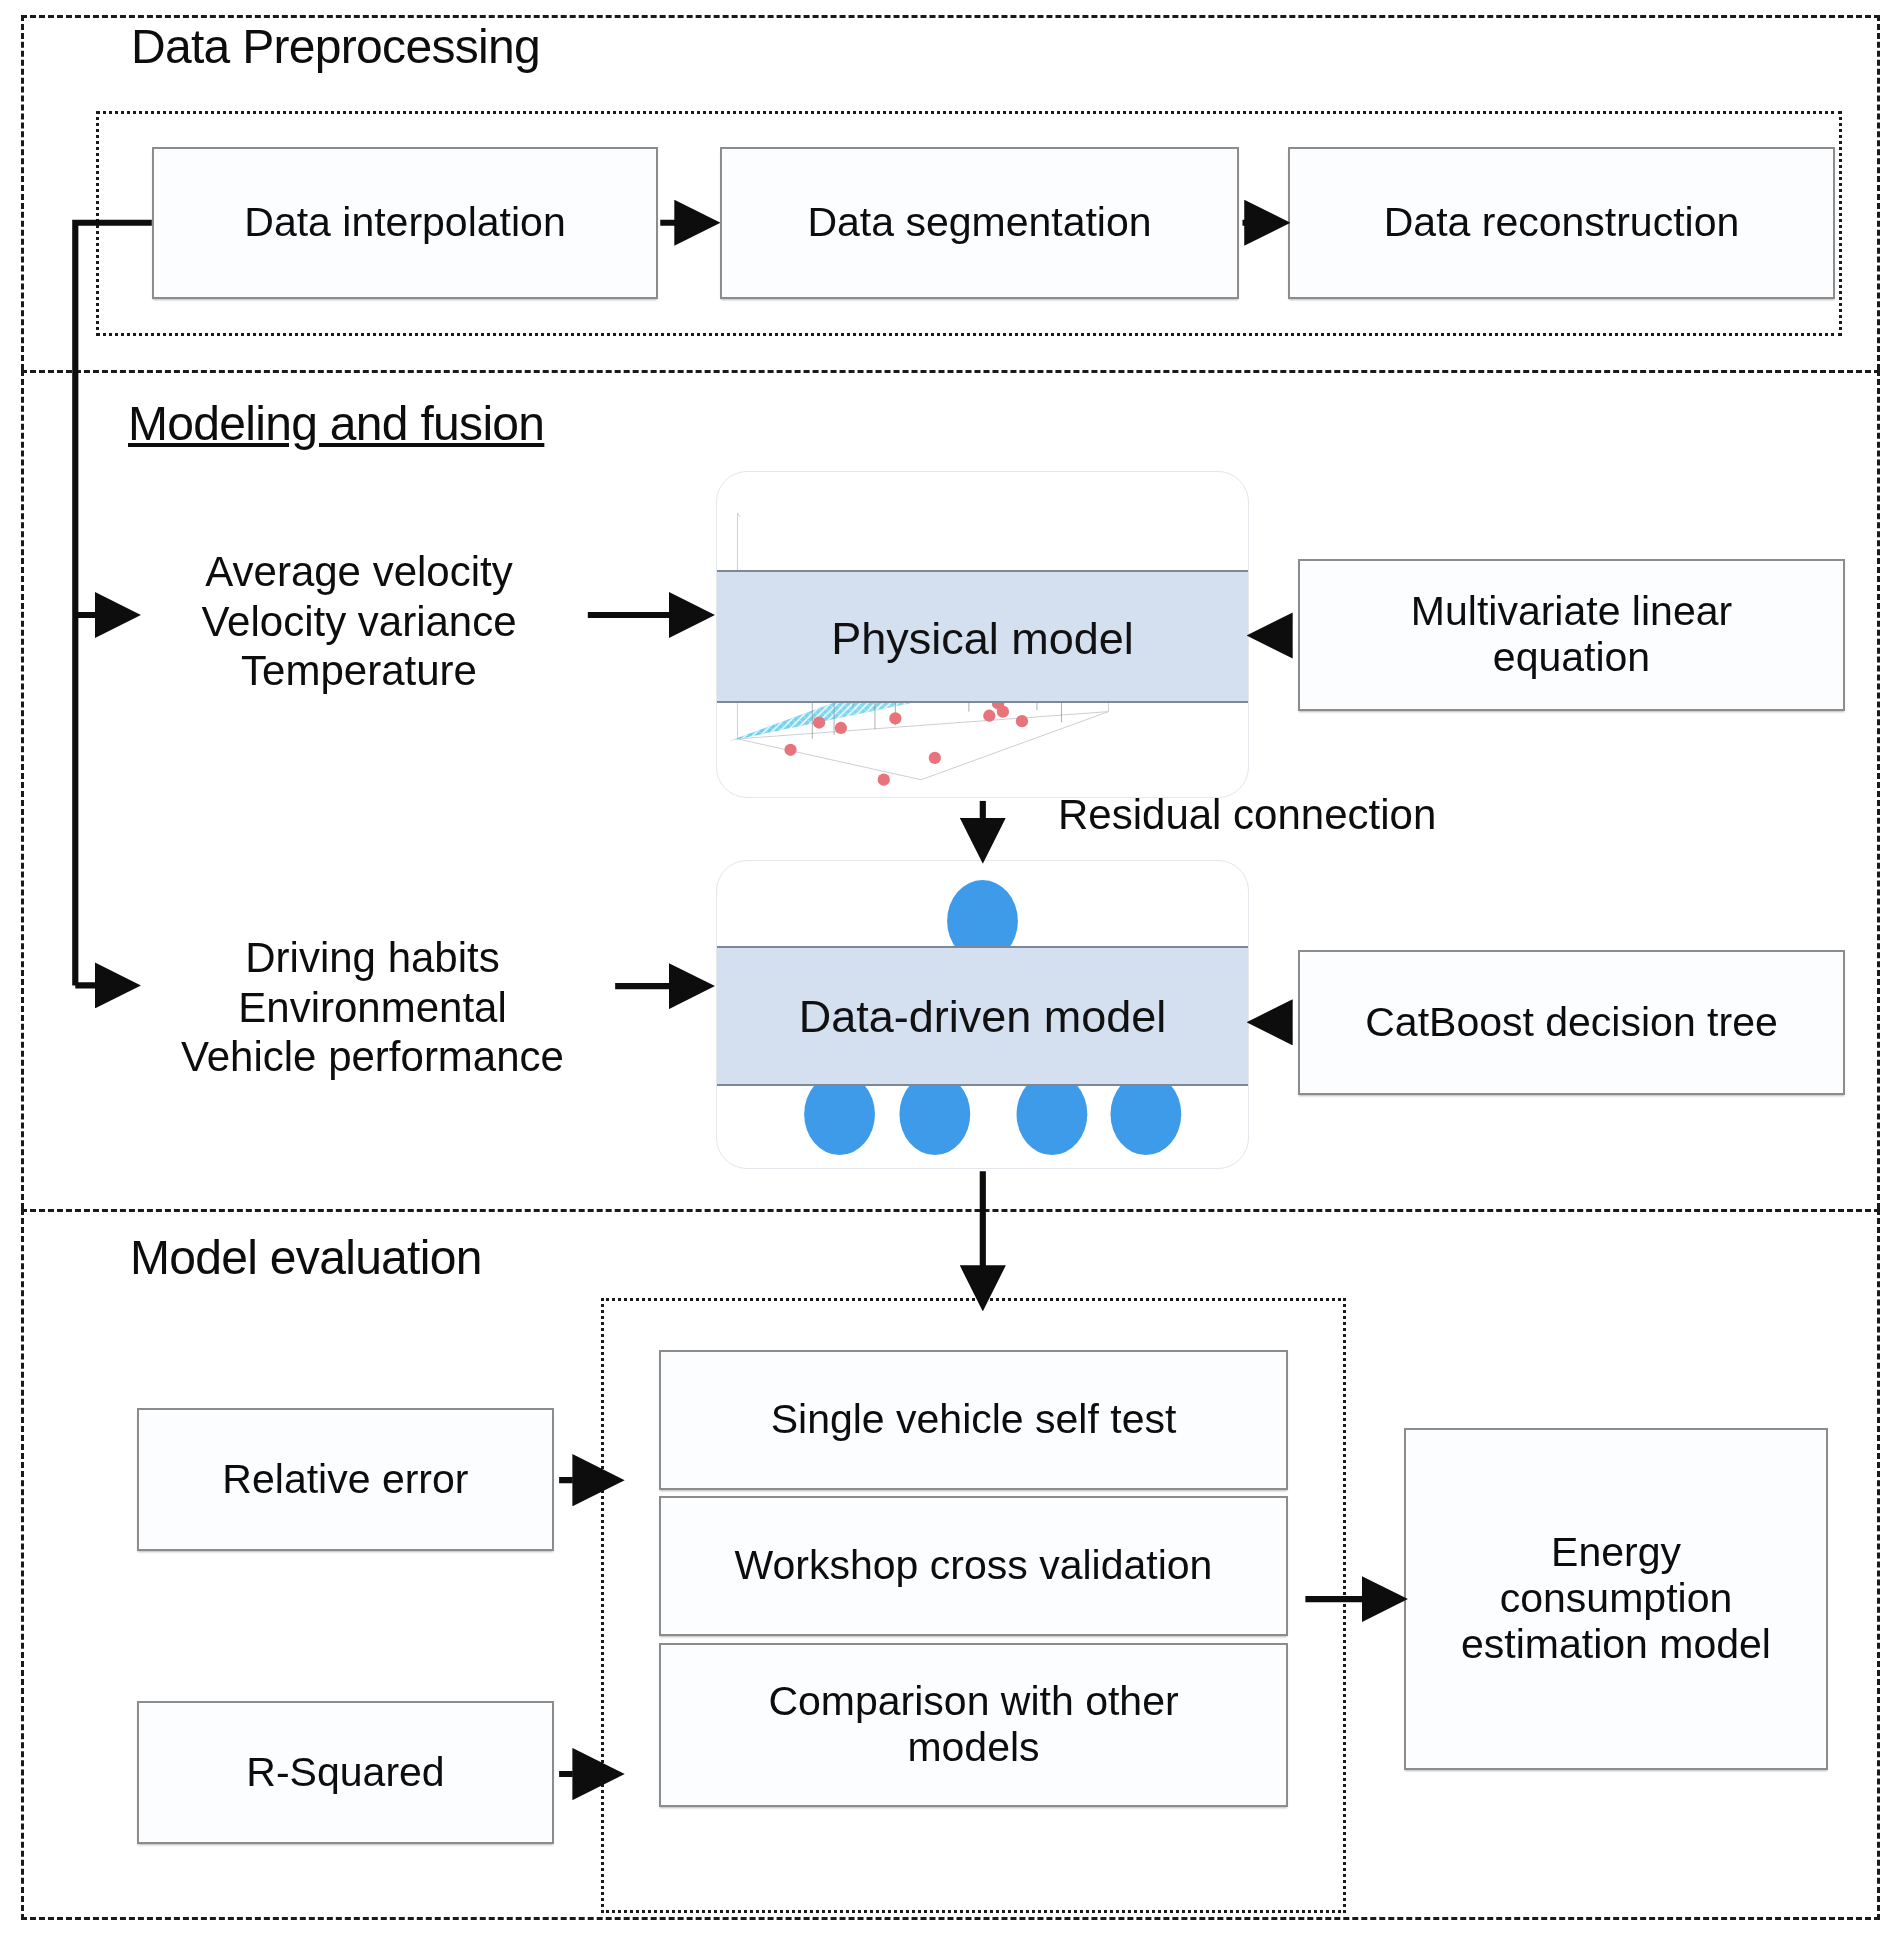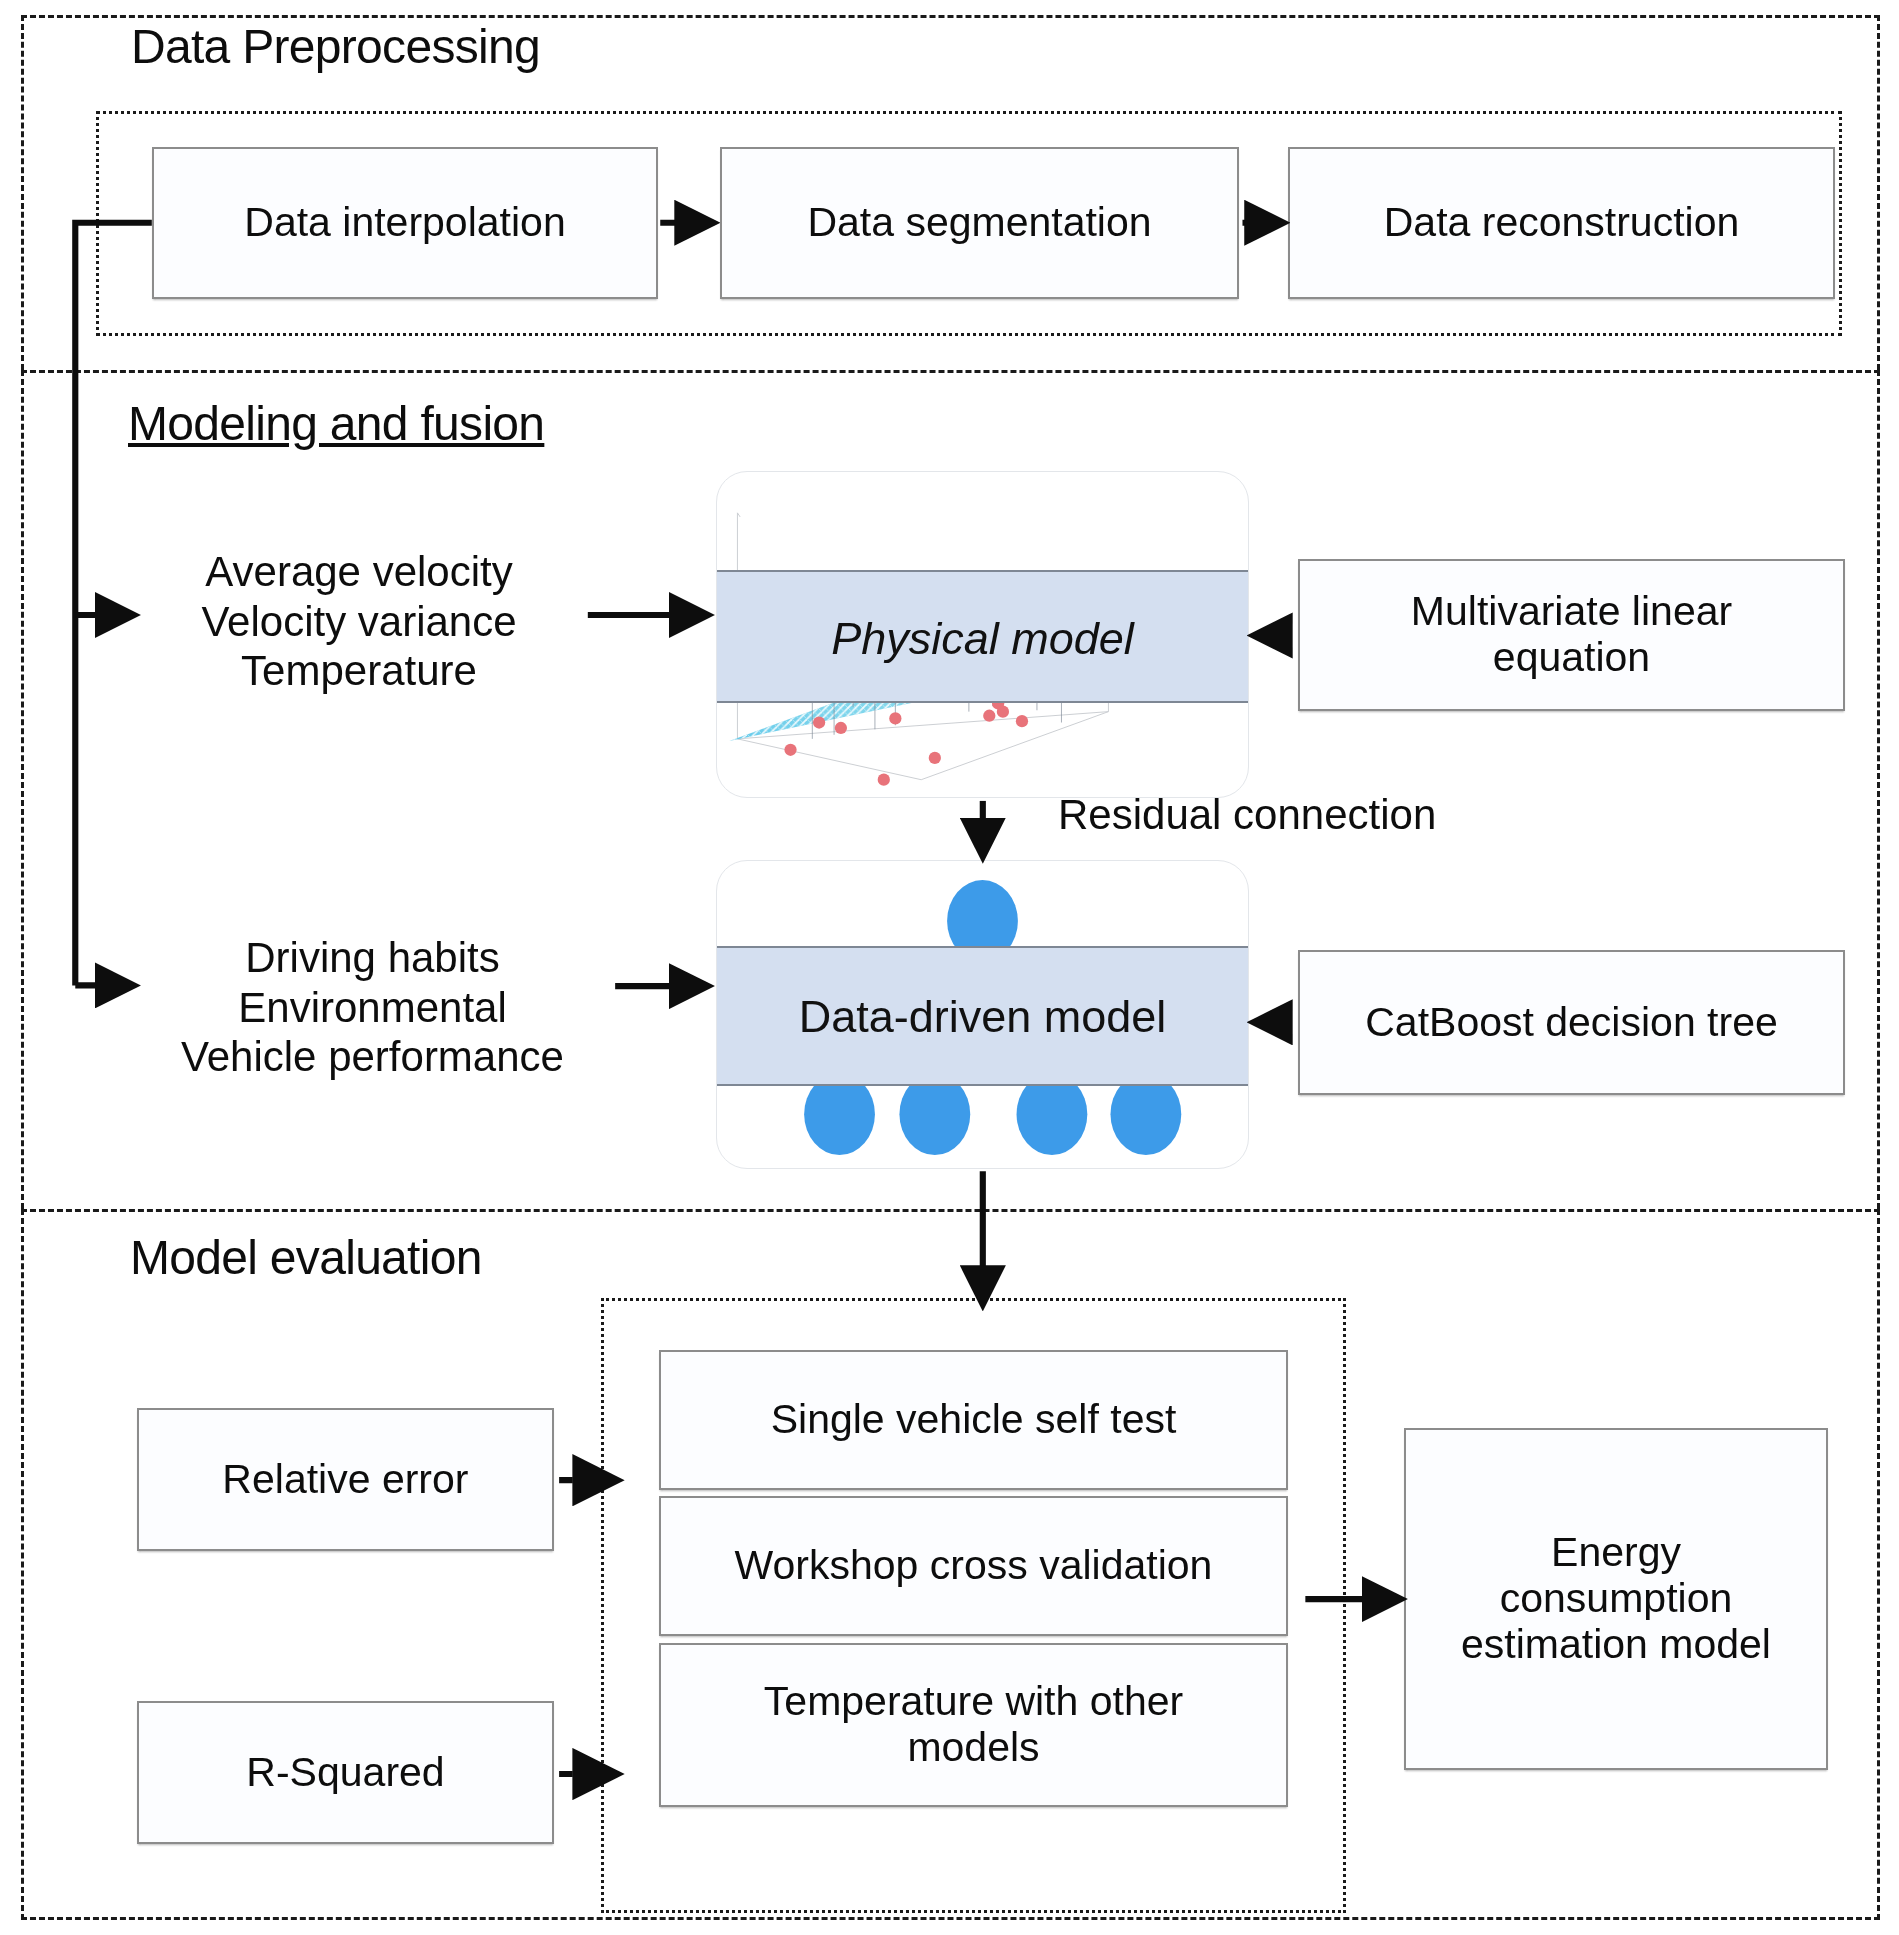--- a/index.html
+++ b/index.html
@@ -236,21 +236,21 @@
         <circle cx="262" cy="362" r="9"></circle>
         <circle cx="400" cy="358" r="9"></circle>
         <circle cx="420" cy="352" r="9"></circle>
         <circle cx="448" cy="366" r="9"></circle>
         <circle cx="108" cy="408" r="9"></circle>
         <circle cx="320" cy="420" r="9"></circle>
         <circle cx="245" cy="452" r="9"></circle>
       </g>
     </svg>
     <div class="model-band" style="top:98px; height:133px;"></div>
-    <div class="model-label" style="top:141px;font-style:italic;">Physical model</div>
+    <div class="model-label" style="top:141px;">Physical model</div>
   </div>
 
   <div class="model-card" style="left:716px; top:860px; width:533px; height:309px;">
     <svg class="art" viewBox="0 0 780 452" preserveAspectRatio="none">
       <g stroke="#9aa3ad" stroke-width="1.6" fill="none">
         <line x1="390" y1="120" x2="250" y2="228"></line>
         <line x1="390" y1="120" x2="545" y2="228"></line>
         <line x1="250" y1="228" x2="180" y2="345"></line>
         <line x1="250" y1="228" x2="318" y2="345"></line>
         <line x1="545" y1="228" x2="488" y2="345"></line>
@@ -285,21 +285,21 @@
 
   <div class="box" style="left:137px; top:1408px; width:417px; height:143px;padding-left:8px;">Relative error</div>
 
   <div class="box" style="left:137px; top:1701px; width:417px; height:143px;">R-Squared</div>
 
   <div class="box" style="left:659px; top:1350px; width:629px; height:140px;">Single vehicle self test</div>
 
   <div class="box" style="left:659px; top:1496px; width:629px; height:140px;">Workshop cross validation</div>
 
   <div class="box" style="left:659px; top:1643px; width:629px; height:164px;">
-    <span style="white-space:pre-line;">Temperature with other
+    <span style="white-space:pre-line;">Comparison with other
 models</span>
   </div>
 
   <div class="box" style="left:1404px; top:1428px; width:424px; height:342px;">
     <span style="white-space:pre-line;">Energy
 consumption
 estimation model</span>
   </div>
 
   <svg class="wires" viewBox="0 0 2780 2833">

